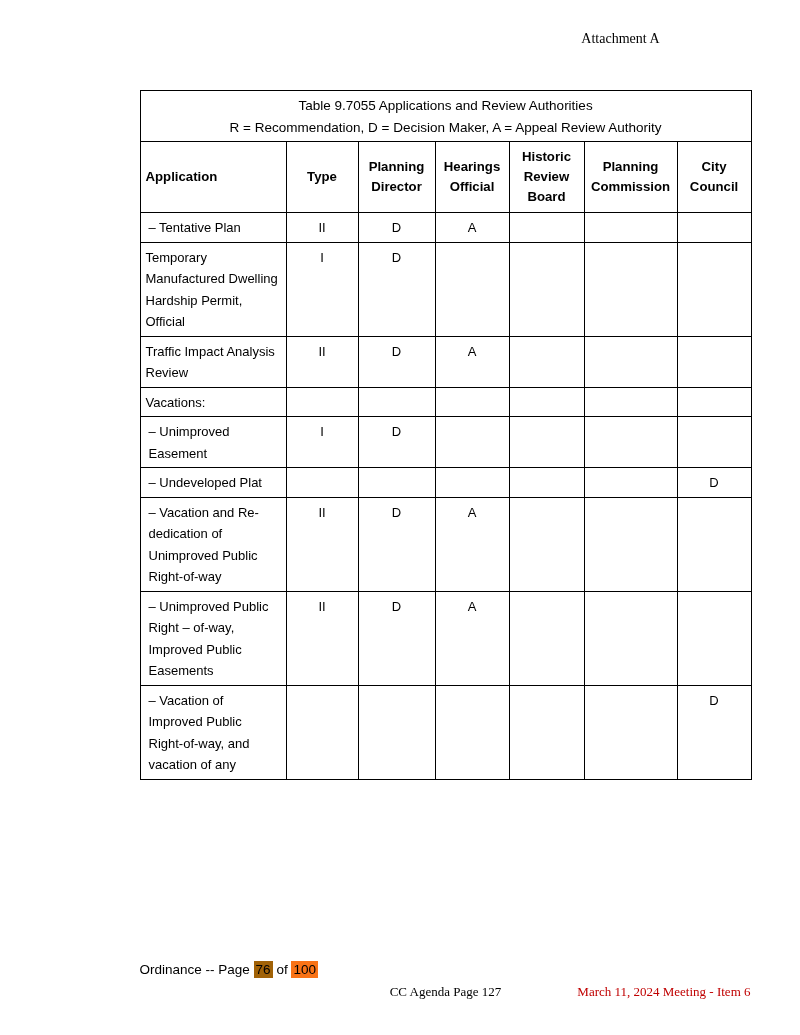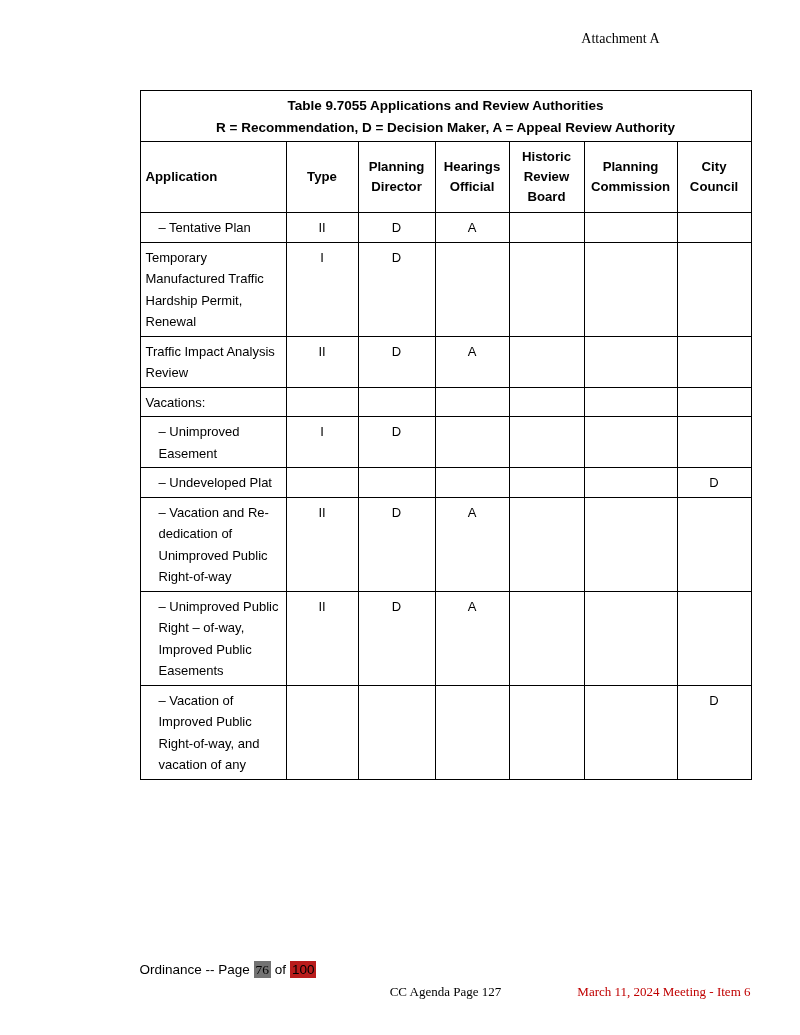--- a/index.html
+++ b/index.html
@@ -27,21 +27,21 @@
     width: 612px;
     border-collapse: collapse;
     table-layout: fixed;
     font-size: 13px;
   }
   .doc-table th, .doc-table td {
     border: 1px solid #000;
   }
   .title-cell {
     text-align: center;
-    font-weight: bold;
+    font-weight: normal;
     font-size: 13.5px;
     padding: 7px 6px 6px 6px;
     line-height: 22px;
   }
   .t-line { display: block; }
   .doc-table th {
     font-weight: bold;
     font-size: 13.2px;
     text-align: center;
     vertical-align: middle;
@@ -55,21 +55,21 @@
   .doc-table td {
     vertical-align: top;
     padding: 4px 4px 3px 4px;
     line-height: 21.5px;
   }
   td.app-cell {
     text-align: left;
     padding-left: 5px;
     padding-right: 6px;
   }
-  td.app-cell.indent { padding-left: 18px; }
+  td.app-cell.indent { padding-left: 8px; }
   td.val-cell { text-align: center; }
   .ordinance {
     position: absolute;
     left: 94px;
     top: 962px;
     font-size: 13.5px;
   }
   .hl { padding: 1px 2px; }
   .bottom-line {
     position: absolute;
@@ -120,21 +120,21 @@
         <tr>
           <td class="app-cell indent">– Tentative Plan</td>
           <td class="val-cell">II</td>
           <td class="val-cell">D</td>
           <td class="val-cell">A</td>
           <td class="val-cell"></td>
           <td class="val-cell"></td>
           <td class="val-cell"></td>
         </tr>
         <tr>
-          <td class="app-cell">Temporary Manufactured Traffic Hardship Permit, Renewal</td>
+          <td class="app-cell">Temporary Manufactured Dwelling Hardship Permit, Official</td>
           <td class="val-cell">I</td>
           <td class="val-cell">D</td>
           <td class="val-cell"></td>
           <td class="val-cell"></td>
           <td class="val-cell"></td>
           <td class="val-cell"></td>
         </tr>
         <tr>
           <td class="app-cell">Traffic Impact Analysis Review</td>
           <td class="val-cell">II</td>
@@ -196,23 +196,23 @@
           <td class="val-cell"></td>
           <td class="val-cell"></td>
           <td class="val-cell"></td>
           <td class="val-cell">D</td>
         </tr>
       </tbody>
   </table>
 
   <div class="ordinance">
     <span>Ordinance -- Page</span>
-    <span class="hl" style="background: #737373; font-family: Liberation Serif, serif;">76</span>
+    <span class="hl" style="background: #a16207;">76</span>
     <span>of</span>
-    <span class="hl" style="background: #b91c1c;">100</span>
+    <span class="hl" style="background: #f97316;">100</span>
   </div>
 
   <div class="bottom-line">
     <span class="cc-agenda">CC Agenda Page 127</span>
     <span class="meeting" style="color: rgb(192, 0, 0);">March 11, 2024 Meeting - Item 6</span>
   </div>
 
 </div>
 
 </body></html>

